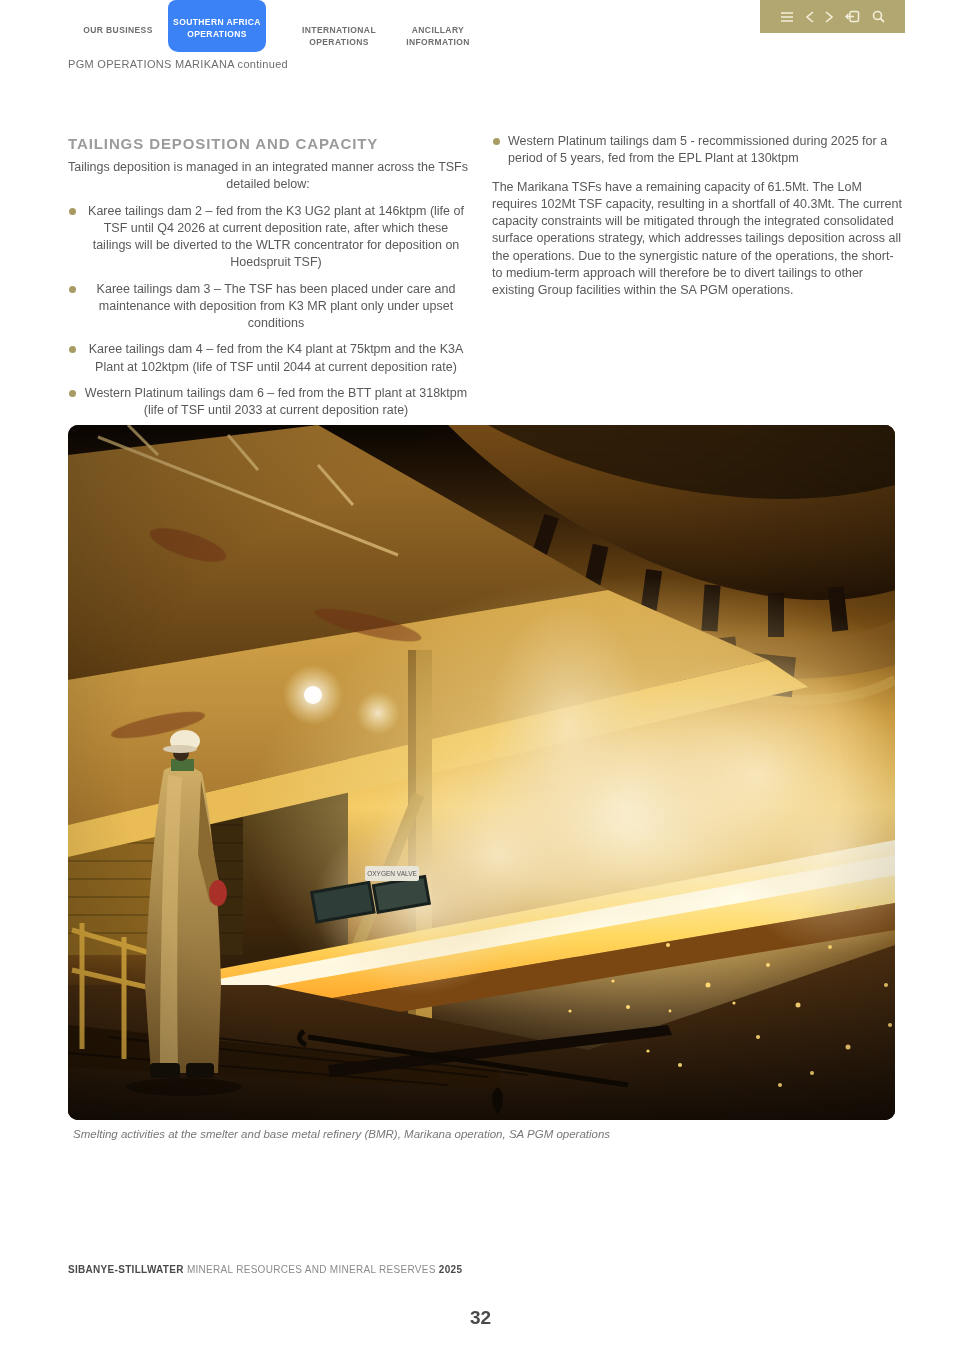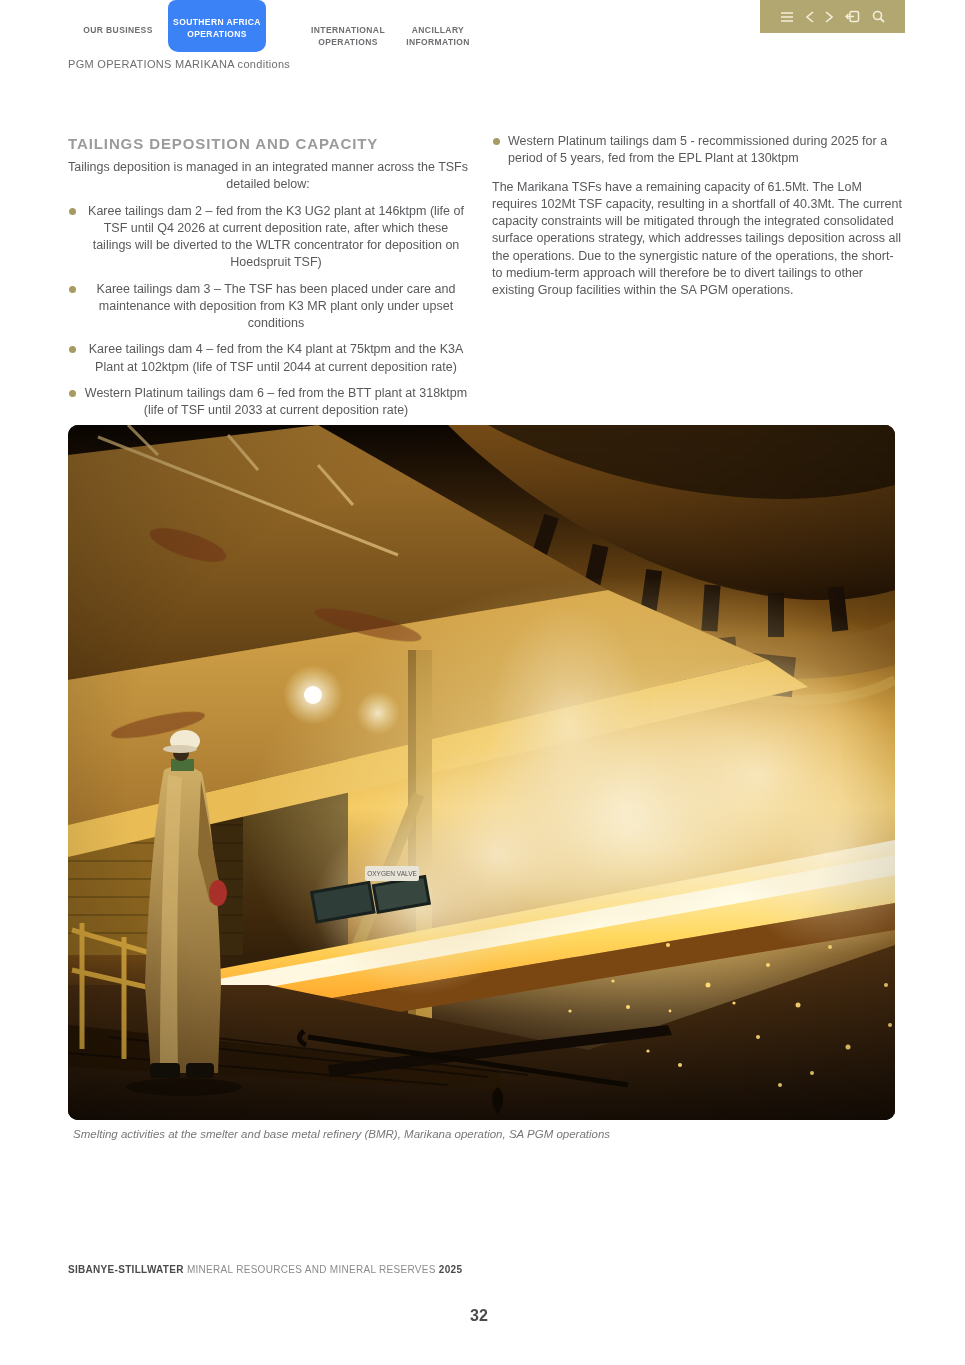--- a/index.html
+++ b/index.html
@@ -77,35 +77,35 @@
 
   
   .footer {
     position: absolute; left: 68px; top: 1264px;
     font-size: 10px; color: #8a8b8d; letter-spacing: .3px;
     white-space: nowrap;
   }
   .footer .b { font-weight: 700; color: #4a4a4c; }
   .pageno {
     position: absolute; left: 470px; top: 1307px;
-    font-size: 16px; font-weight: 700; color: #4a4a4c;
+    font-size: 19px; font-weight: 700; color: #4a4a4c;
   }
 </style>
 </head>
 <body>
 
 <div class="page">
 
   <div class="tab" style="left:78px; width:80px;">
     <span>OUR BUSINESS</span>
   </div>
   <div class="tab-active-box">
     <span class="tab-label">SOUTHERN AFRICA OPERATIONS</span>
   </div>
-  <div class="tab" style="left:300px; width:96px;">
+  <div class="tab" style="left:291px; width:96px;">
     <span>INTERNATIONAL OPERATIONS</span>
   </div>
   <div class="tab" style="left:392px; width:92px;">
     <span>ANCILLARY INFORMATION</span>
   </div>
 
   <div class="toolbar">
     <span class="tbi">
       <svg width="14" height="12" viewBox="0 0 14 12">
           <path d="M1 2h12M1 6h12M1 10h12" stroke="#f3eed9" stroke-width="1.6" fill="none"></path>
@@ -128,21 +128,21 @@
         </svg>
     </span>
     <span class="tbi">
       <svg width="13" height="13" viewBox="0 0 13 13">
           <circle cx="5.5" cy="5.5" r="4" fill="none" stroke="#f3eed9" stroke-width="1.6"></circle>
           <path d="M8.6 8.6 12 12" stroke="#f3eed9" stroke-width="1.8"></path>
         </svg>
     </span>
   </div>
 
-  <div class="breadcrumb">PGM OPERATIONS MARIKANA conditions</div>
+  <div class="breadcrumb">PGM OPERATIONS MARIKANA continued</div>
 
   <div class="heading">TAILINGS DEPOSITION AND CAPACITY</div>
 
   <div class="col col-left">
     <div class="intro">Tailings deposition is managed in an integrated manner across the TSFs detailed below:</div>
     <ul class="blist">
       <li>
         <span class="dot"></span>
         <span>Karee tailings dam 2 – fed from the K3 UG2 plant at 146ktpm (life of TSF until Q4 2026 at current deposition rate, after which these tailings will be diverted to the WLTR concentrator for deposition on Hoedspruit TSF)</span>
       </li>

